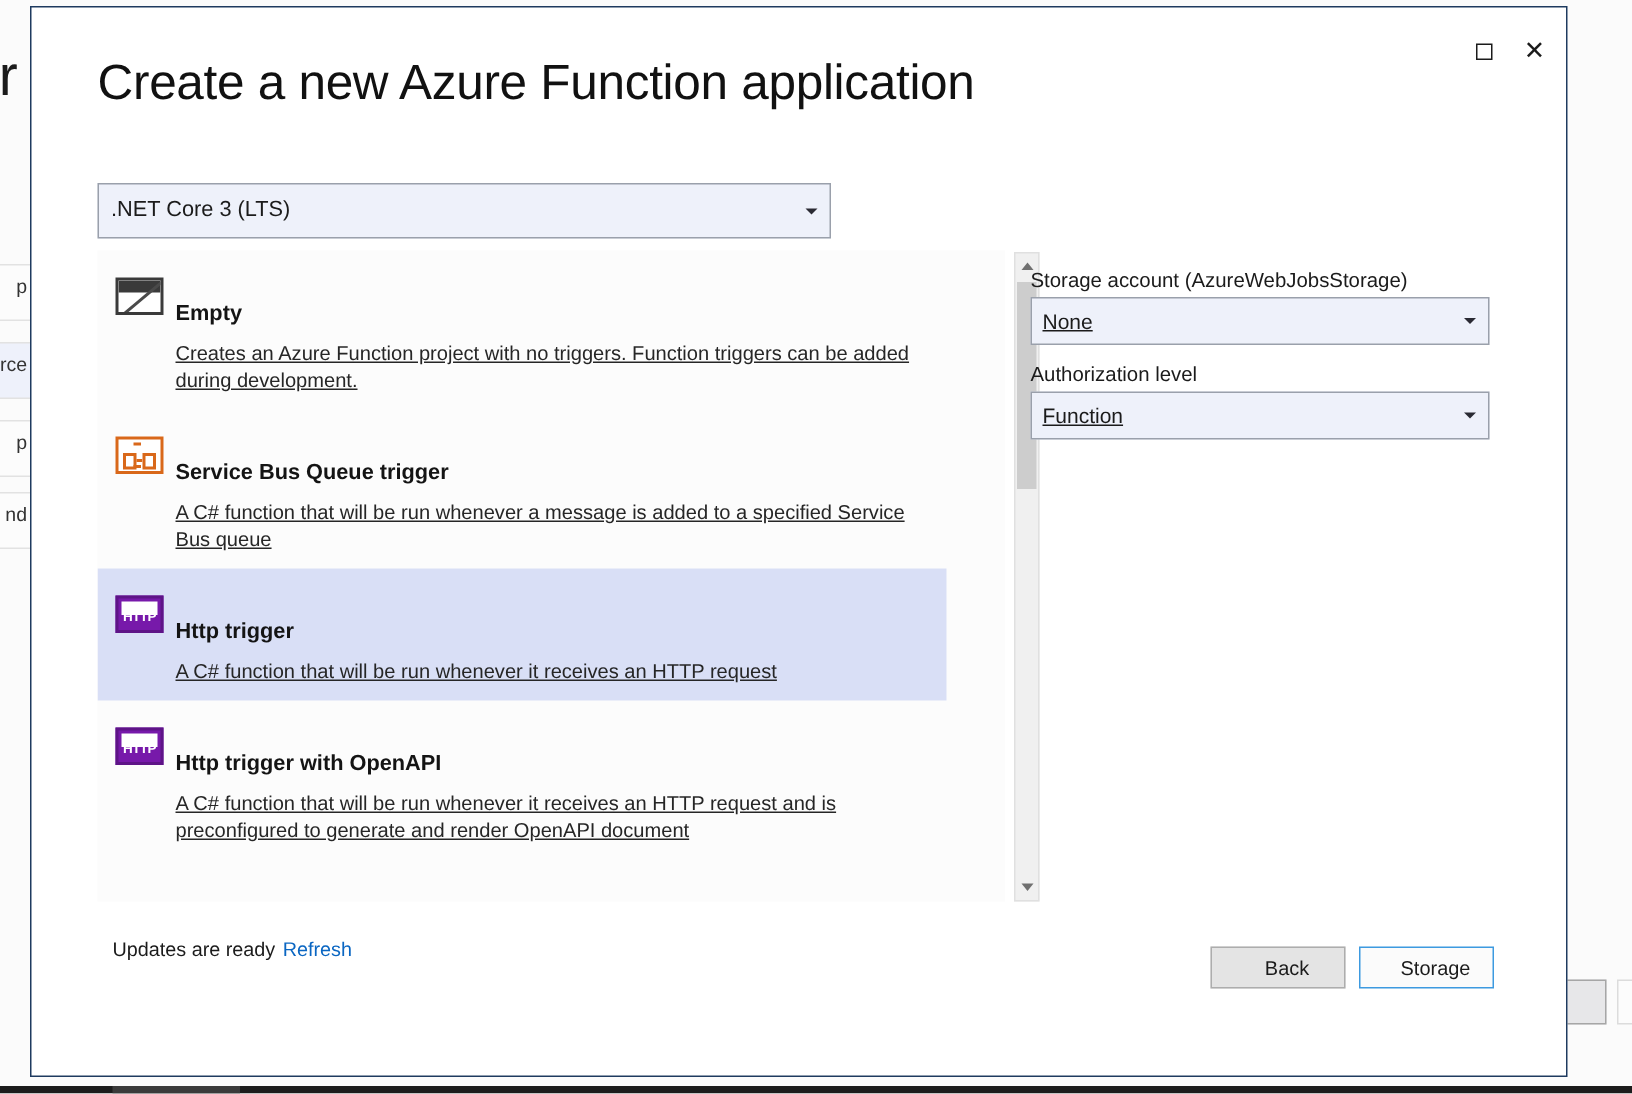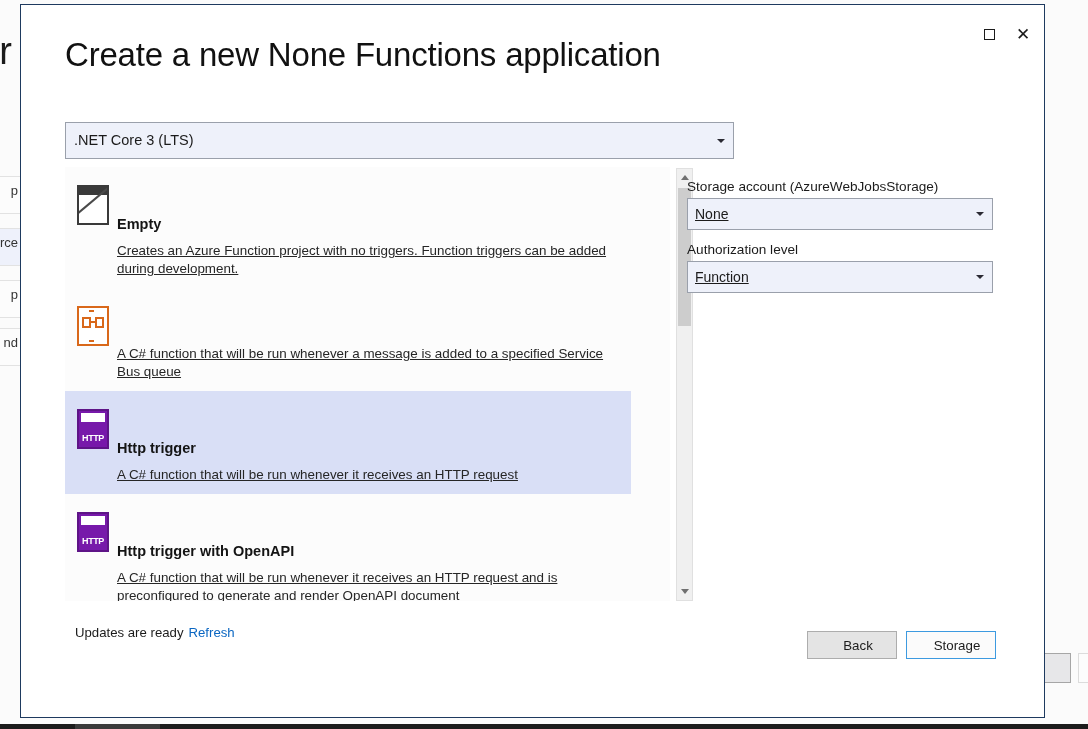--- a/index.html
+++ b/index.html
@@ -36,32 +36,32 @@
   .xg{font-size:17px;color:#1b1b1b;line-height:1;font-family:"DejaVu Sans",sans-serif;}
 
   
   #page-title{
     position:absolute;left:44px;top:31px;font-size:33px;font-weight:400;
     color:#111;letter-spacing:-0.2px;white-space:nowrap;
   }
 
   
   #fw-combo{
-    position:absolute;left:44px;top:117px;width:669px;height:37px;
+    position:absolute;left:44px;top:117px;width:489px;height:37px;
     background:#eef1fa;border:1px solid #9aa0ab;box-sizing:border-box;
   }
   #fw-combo .val{position:absolute;left:8px;top:9px;font-size:14.5px;color:#1b1b1b;}
   .caret{position:absolute;right:8px;top:50%;margin-top:-2px;width:0;height:0;
          border-left:4px solid transparent;border-right:4px solid transparent;border-top:4px solid #2a2a33;}
 
   
   #tpl-list{position:absolute;left:44px;top:162px;width:605px;height:434px;background:#fcfcfc;overflow:hidden;}
   .tpl-item{position:relative;width:566px;box-sizing:border-box;padding:8px 0 10px 0;}
   .tpl-item.selected{background:#d9dff6;}
-  .tpl-icon{position:absolute;left:12px;top:10px;width:32px;height:40px;}
+  .tpl-icon{position:absolute;left:12px;top:10px;width:32px;height:25px;}
   .tpl-name{margin-left:52px;font-size:14.5px;font-weight:bold;color:#141414;line-height:18px;}
   .tpl-desc{margin-left:52px;margin-top:9px;margin-right:14px;font-size:13.4px;color:#262626;line-height:18px;text-decoration:underline;}
 
   
   .ic-empty{background:#fff;border:2px solid #3a3a3a;box-sizing:border-box;position:relative;overflow:hidden;}
   .ic-empty:before{content:"";position:absolute;left:0;top:0;width:100%;height:8px;background:#3a3a3a;}
   .ic-empty:after{content:"";position:absolute;left:-2px;top:26px;width:40px;height:2px;background:#4a4a4a;transform:rotate(-40deg);transform-origin:left center;}
 
   .ic-sb{background:#fff;border:2px solid #d9681a;box-sizing:border-box;position:relative;}
   .ic-sb .bx{position:absolute;top:9px;width:9px;height:11px;border:2px solid #d9681a;box-sizing:border-box;background:#fff;}
@@ -127,21 +127,21 @@
 
 <div id="dialog">
 
   <div class="winbtn" id="btn-max">
     <div class="sq"></div>
   </div>
   <div class="winbtn" id="btn-close">
     <div class="xg">✕</div>
   </div>
 
-  <div id="page-title">Create a new None Functions application</div>
+  <div id="page-title">Create a new Azure Function application</div>
 
   <div id="fw-combo">
     <div class="val">.NET Core 3 (LTS)</div>
     <div class="caret"></div>
   </div>
 
   <div id="tpl-list">
 
     <div class="tpl-item">
       <div class="tpl-icon ic-empty"></div>
@@ -150,20 +150,21 @@
     </div>
 
     <div class="tpl-item">
       <div class="tpl-icon ic-sb">
         <div class="cn t"></div>
           <div class="bx l"></div>
           <div class="ln"></div>
           <div class="bx r"></div>
           <div class="cn b"></div>
       </div>
+      <div class="tpl-name">Service Bus Queue trigger</div>
       <div class="tpl-desc">A C# function that will be run whenever a message is added to a specified Service Bus queue</div>
     </div>
 
     <div class="tpl-item selected">
       <div class="tpl-icon ic-http">
           <span>HTTP</span>
         </div>
       <div class="tpl-name">Http trigger</div>
       <div class="tpl-desc">A C# function that will be run whenever it receives an HTTP request</div>
     </div>

